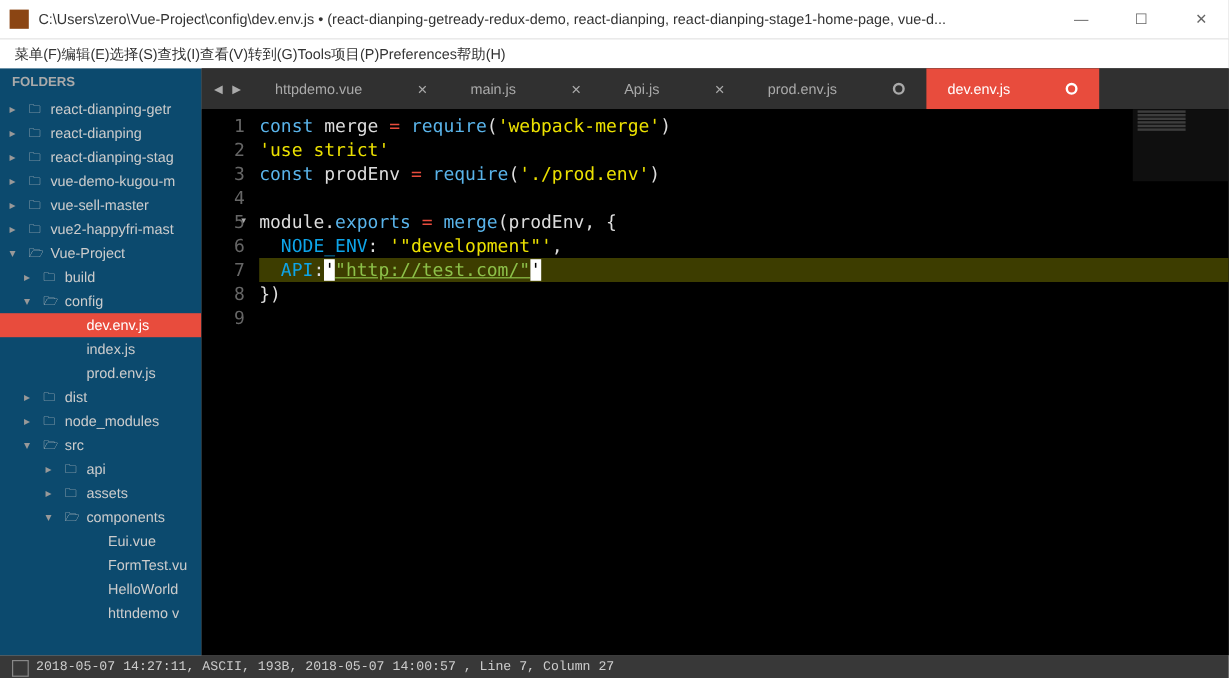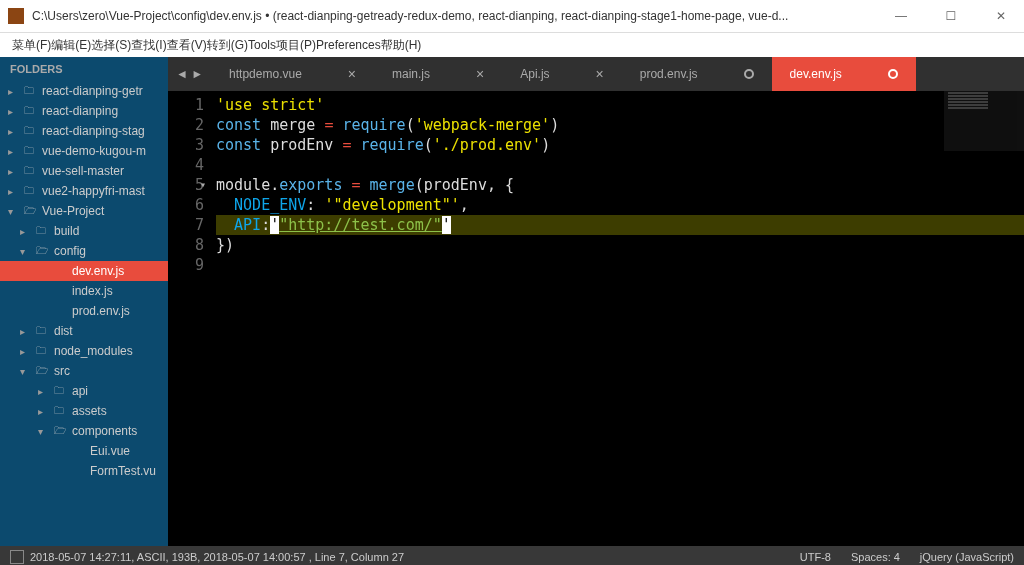--- a/index.html
+++ b/index.html
@@ -48,21 +48,21 @@
     .fn { color: #5ab4ea; }
     .op { color: #e84c3d; }
     .url { color: #8dc149; text-decoration: underline; }
     .cursor-block { background: #fff; color: #000; }
     .key { color: #0ea5e9; }
     
     .minimap { position: absolute; right: 0; top: 34px; width: 80px; height: 60px; background: #1a1a1a; opacity: 0.6; }
     .minimap-line { height: 2px; margin: 1px 4px; background: #666; width: 50%; }
     
     .statusbar { height: 22px; background: #383838; color: #ccc; display: flex; align-items: center; padding: 0 10px; font-size: 11px; }
-    .status-left { display: flex; align-items: center; gap: 6px; flex: 1; }
+    .status-left { display: flex; gap: 6px; flex: 1; font-family: Liberation Mono, monospace; }
     .status-right { display: flex; align-items: center; gap: 20px; }
     .status-icon { width: 14px; height: 14px; border: 1px solid #888; }
   </style>
 </head>
 <body>
 
 <div class="titlebar">
   <div class="titlebar-icon"></div>
   <div class="titlebar-text">C:\Users\zero\Vue-Project\config\dev.env.js • (react-dianping-getready-redux-demo, react-dianping, react-dianping-stage1-home-page, vue-d...</div>
   <div class="titlebar-controls">
@@ -181,20 +181,30 @@
         </div>
         <div class="tree-item indent-3">
           <span class="tree-icon"></span>
           <span class="folder-icon"></span>
           <span>Eui.vue</span>
         </div>
         <div class="tree-item indent-3">
           <span class="tree-icon"></span>
           <span class="folder-icon"></span>
           <span>FormTest.vu</span>
+        </div>
+        <div class="tree-item indent-3">
+          <span class="tree-icon"></span>
+          <span class="folder-icon"></span>
+          <span>HelloWorld</span>
+        </div>
+        <div class="tree-item indent-3">
+          <span class="tree-icon"></span>
+          <span class="folder-icon"></span>
+          <span>httndemo v</span>
         </div>
       </div>
   </div>
 
   <div class="editor-area">
     <div class="tabs">
       <div class="tab-arrows">◄ ►</div>
       <div id="tabs-container" style="display:flex;flex:1">
           <div class="tab">
             <span>httpdemo.vue</span>
@@ -225,22 +235,22 @@
         <div class="gutter-line">2</div>
         <div class="gutter-line">3</div>
         <div class="gutter-line">4</div>
         <div class="gutter-line"><span>5</span><span class="fold-arrow">▾</span></div>
         <div class="gutter-line">6</div>
         <div class="gutter-line">7</div>
         <div class="gutter-line">8</div>
         <div class="gutter-line">9</div>
       </div>
       <div class="code-lines">
+        <div class="code-line"><span class="kw">const</span><span> merge </span><span class="op">=</span><span class="fn"> require</span><span>(</span><span class="str">'webpack-merge'</span><span>)</span></div>
         <div class="code-line"><span class="str">'use strict'</span></div>
-        <div class="code-line"><span class="kw">const</span><span> merge </span><span class="op">=</span><span class="fn"> require</span><span>(</span><span class="str">'webpack-merge'</span><span>)</span></div>
         <div class="code-line"><span class="kw">const</span><span> prodEnv </span><span class="op">=</span><span class="fn"> require</span><span>(</span><span class="str">'./prod.env'</span><span>)</span></div>
         <div class="code-line"></div>
         <div class="code-line"><span>module</span><span>.</span><span class="kw">exports </span><span class="op">=</span><span class="fn"> merge</span><span>(prodEnv, {</span></div>
         <div class="code-line"><span class="key">  NODE_ENV</span><span>: </span><span class="str">'"development"'</span><span>,</span></div>
         <div class="code-line line-hl"><span class="key">  API</span><span>:</span><span class="cursor-block">'</span><span class="url">"http://test.com/"</span><span class="cursor-block">'</span></div>
         <div class="code-line"><span>})</span></div>
         <div class="code-line"></div>
       </div>
     </div>
 
@@ -253,18 +263,13 @@
         <div class="minimap-line"></div>
     </div>
   </div>
 </div>
 
 <div class="statusbar">
   <div class="status-left">
     <span class="status-icon"></span>
     <span>2018-05-07 14:27:11, ASCII, 193B, 2018-05-07 14:00:57 , Line 7, Column 27</span>
   </div>
-  <div class="status-right">
-    <span>UTF-8</span>
-    <span>Spaces: 4</span>
-    <span>jQuery (JavaScript)</span>
-  </div>
 </div>
 
 </body></html>

